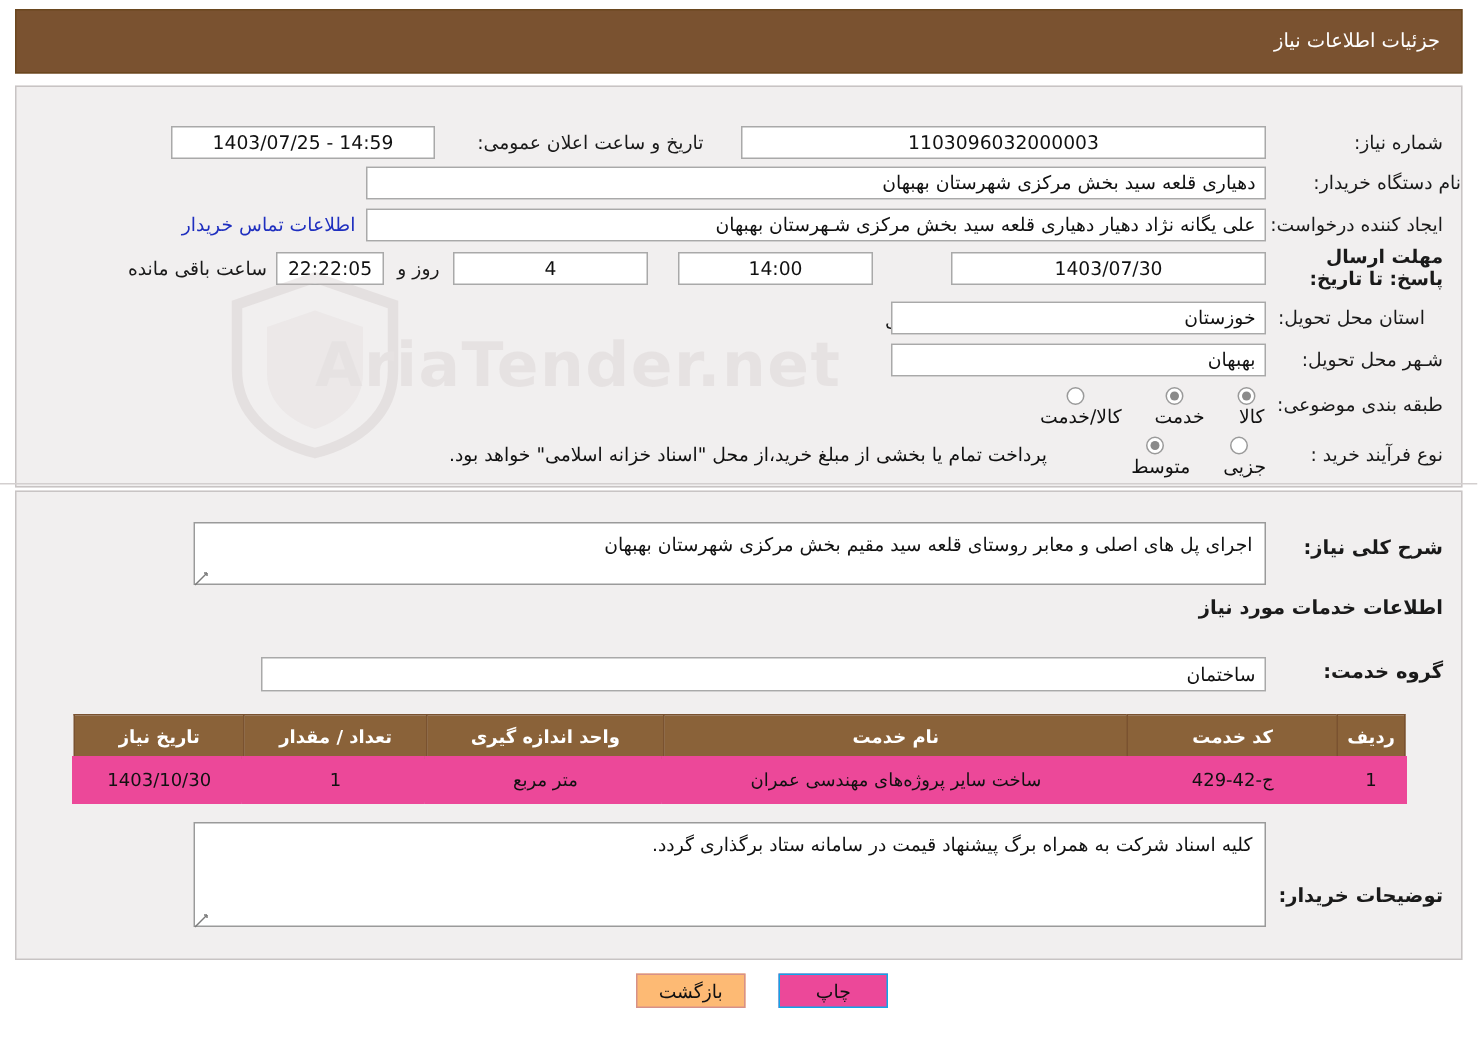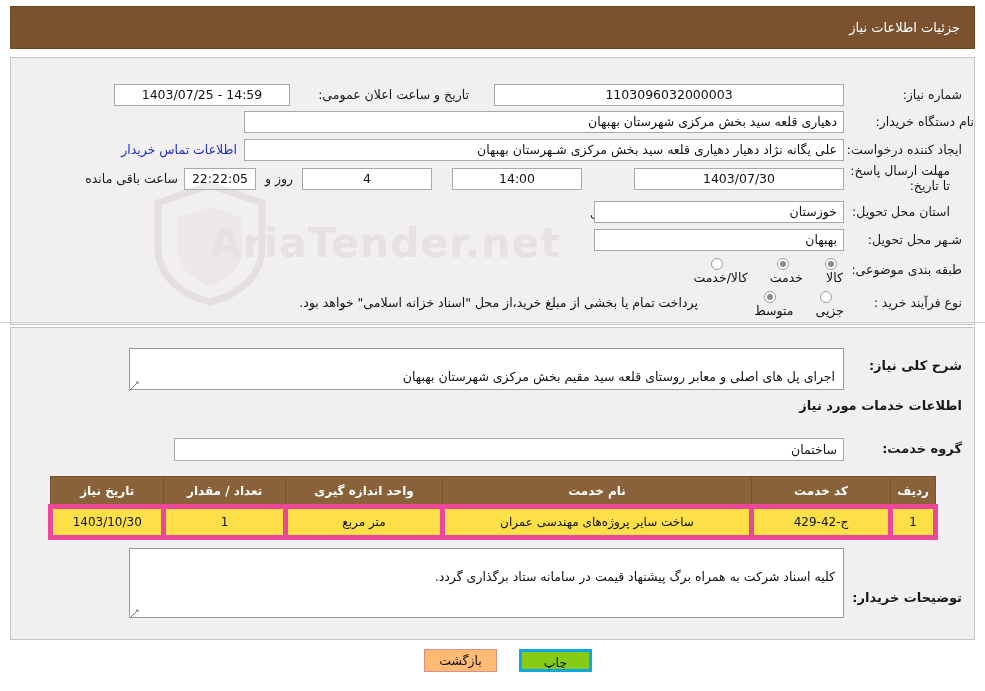--- a/index.html
+++ b/index.html
@@ -112,60 +112,60 @@
     font-family:"DejaVu Sans","Liberation Sans",sans-serif;
   }
   .wm-shield{
     position:absolute;left:150px;top:6px;width:120px;height:125px;
   }
 
   
   .big-field{
     position:absolute;background:#ffffff;border:1px solid #9a9a9a;
     box-sizing:border-box;font-size:12.5px;color:#111;
-    padding:20px 8px;text-align:right;overflow:hidden;
+    padding:6px 8px;text-align:right;overflow:hidden;
   }
   .resizer{
     position:absolute;width:10px;height:10px;
     pointer-events:none;
   }
 
   
   table.grid{
     position:absolute;border-collapse:collapse;
     font-size:12px;
   }
   table.grid th{
     background:#8a6239;color:#ffffff;font-weight:bold;
     border:1px solid #7a5230;
     height:27px;
     text-align:center;
     padding:0 6px;
     white-space:nowrap;
   }
   table.grid td{
-    background:#fde047;
-    border:5px solid #ec4899;
+    background:#ec4899;
+    border:3px solid #ec4899;
     height:26px;
     text-align:center;
     padding:0 6px;
     color:#111;
     white-space:nowrap;
   }
 
   
   .btn{
     position:absolute;
     height:23px;line-height:21px;
     font-size:12.5px;
     text-align:center;
     box-sizing:border-box;
     cursor:pointer;
-    border:3px solid #0ea5e9;
-    background:#84cc16;
+    border:1px solid #0ea5e9;
+    background:#ec4899;
     color:#111;
   }
   .btn.back{
     background:#fdba74;
     border:1px solid #d79188;
   }
   .divider{
     position:absolute;left:0;top:322px;width:985px;height:1px;background:#d3cfcf;
   }
 </style>
@@ -186,21 +186,21 @@
     <div class="lbl" style="right:505px;top:29px;">تاریخ و ساعت اعلان عمومی:</div>
     <div class="field center" style="right:684px;top:26px;width:176px;">14:59 - 1403/07/25</div>
 
     <div class="lbl" style="right:0;top:56px;">نام دستگاه خریدار:</div>
     <div class="field right" style="right:130px;top:53px;width:600px;padding-left:24px;">دهیاری قلعه سید بخش مرکزی شهرستان بهبهان</div>
 
     <div class="lbl" style="right:12px;top:84px;">ایجاد کننده درخواست:</div>
     <div class="field right" style="right:130px;top:81px;width:600px;">علی یگانه نژاد دهیار دهیاری قلعه سید بخش مرکزی شـهرستان بهبهان</div>
     <div class="link" style="right:737px;top:84px;">اطلاعات تماس خریدار</div>
 
-    <div class="lbl" style="right:24px;top:105px;line-height:15px;white-space:normal;width:110px;">مهلت ارسال پاسخ: تا تاریخ:</div>
+    <div class="lbl" style="right:12px;top:105px;line-height:15px;white-space:normal;width:110px;font-weight:bold;">مهلت ارسال پاسخ: تا تاریخ:</div>
     <div class="field center" style="right:130px;top:110px;width:210px;">1403/07/30</div>
     <div class="lbl" style="right:350px;top:113px;margin-top:36px;">ساعت</div>
     <div class="field center" style="right:392px;top:110px;width:130px;">14:00</div>
     <div class="field center" style="right:542px;top:110px;width:130px;">4</div>
     <div class="lbl" style="right:681px;top:113px;">روز و</div>
     <div class="field center" style="right:718px;top:110px;width:72px;">22:22:05</div>
     <div class="lbl" style="right:796px;top:113px;">ساعت باقی مانده</div>
 
     <div class="lbl" style="right:24px;top:146px;">استان محل تحویل:</div>
     <div class="field right" style="right:130px;top:143px;width:250px;">خوزستان</div>

